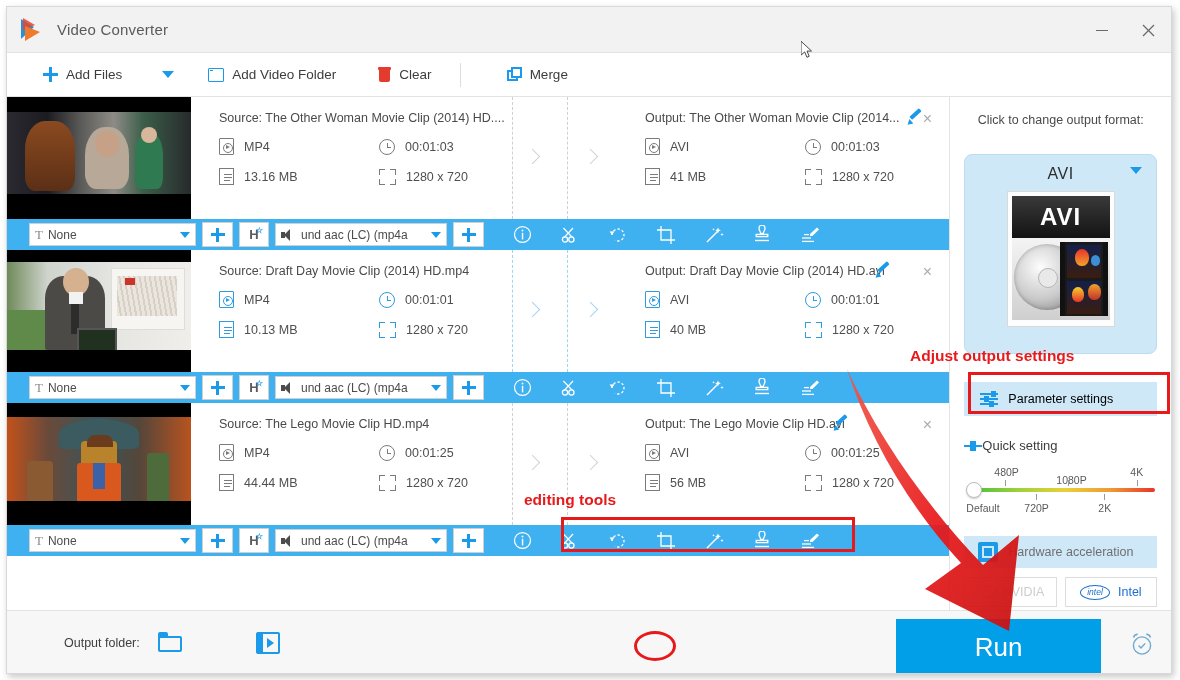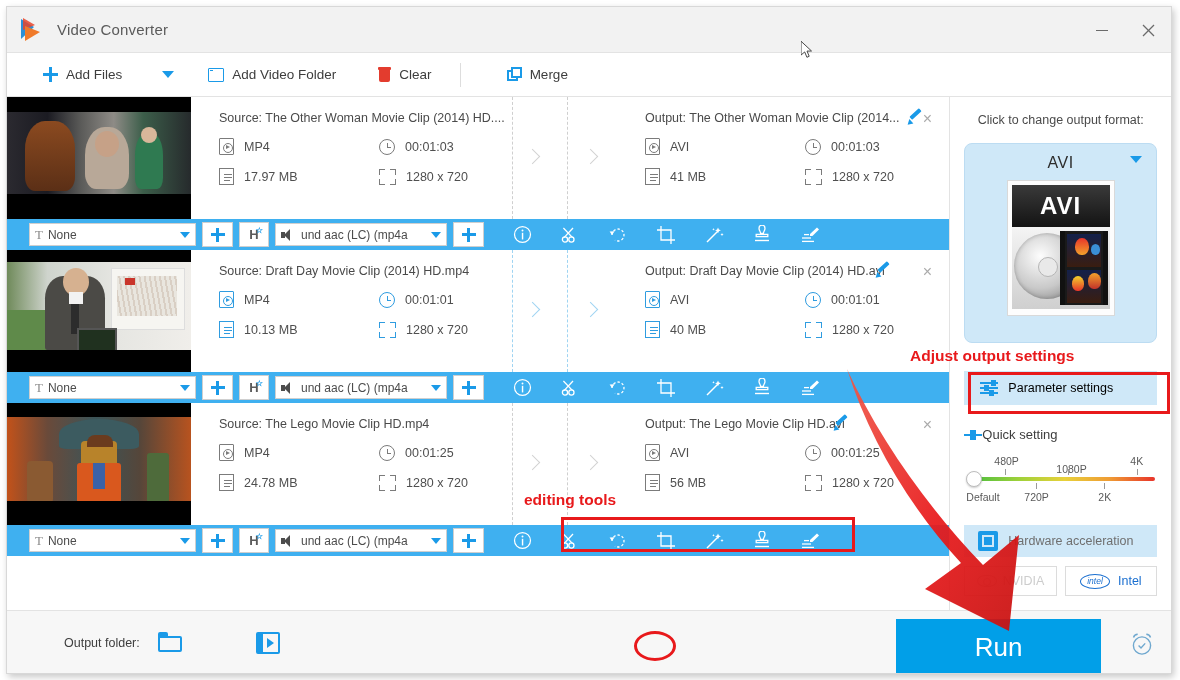--- a/index.html
+++ b/index.html
@@ -239,21 +239,21 @@
     width: 48px; height: 31px; display: flex; align-items: center; justify-content: center;
     color: #fff;
   }
   .tool svg { display:block; }
 
   
   .rightpanel {
     width: 222px; border-left: 1px solid #e3e3e3; background: #fff;
     padding: 16px 14px 0 14px; position: relative;
   }
-  .hintline { font-size: 12.5px; color: #4a4a4a; text-align:center; margin-bottom: 16px;}
+  .hintline { font-size: 12.5px; color: #4a4a4a; text-align:center; margin-bottom: 27px;}
   .formatcard {
     background: #cfe8f8; border: 1px solid #bcdcf2; border-radius: 8px;
     height: 200px; position: relative; padding-top: 10px;
   }
   .formatname { text-align: center; font-size: 16px; color: #2d2d2d; letter-spacing: .5px;}
   .formatcard .caret-dn { position: absolute; right: 14px; top: 12px; border-top-color:#1a9ae8; }
   .discbox {
     width: 108px; height: 136px; margin: 8px auto 0; background: #fdfdfd;
     border: 1px solid #d9d9d9; padding: 4px; position: relative;
   }
@@ -462,21 +462,21 @@
                 <div class="meta">
                   <span class="ic ic-clock"></span>
                   <span>00:01:03</span>
                 </div>
                 <div class="meta">
                   <span class="ic ic-doc">
                     <i class="l" style="top:5px;width:8px"></i>
                       <i class="l" style="top:8px;width:8px"></i>
                       <i class="l" style="top:11px;width:6px"></i>
                   </span>
-                  <span>17.97 MB</span>
+                  <span>13.16 MB</span>
                 </div>
                 <div class="meta">
                   <span class="ic ic-res">
                     <i class="tl"></i>
                       <i class="tr"></i>
                       <i class="bl"></i>
                       <i class="br"></i>
                   </span>
                   <span>1280 x 720</span>
                 </div>
@@ -780,21 +780,21 @@
                 <div class="meta">
                     <span class="ic ic-clock"></span>
                     <span>00:01:25</span>
                   </div>
                 <div class="meta">
                     <span class="ic ic-doc">
                       <i class="l" style="top:5px;width:8px"></i>
                       <i class="l" style="top:8px;width:8px"></i>
                       <i class="l" style="top:11px;width:6px"></i>
                     </span>
-                    <span>24.78 MB</span>
+                    <span>44.44 MB</span>
                   </div>
                 <div class="meta">
                     <span class="ic ic-res">
                       <i class="tl"></i>
                       <i class="tr"></i>
                       <i class="bl"></i>
                       <i class="br"></i>
                     </span>
                     <span>1280 x 720</span>
                   </div>

